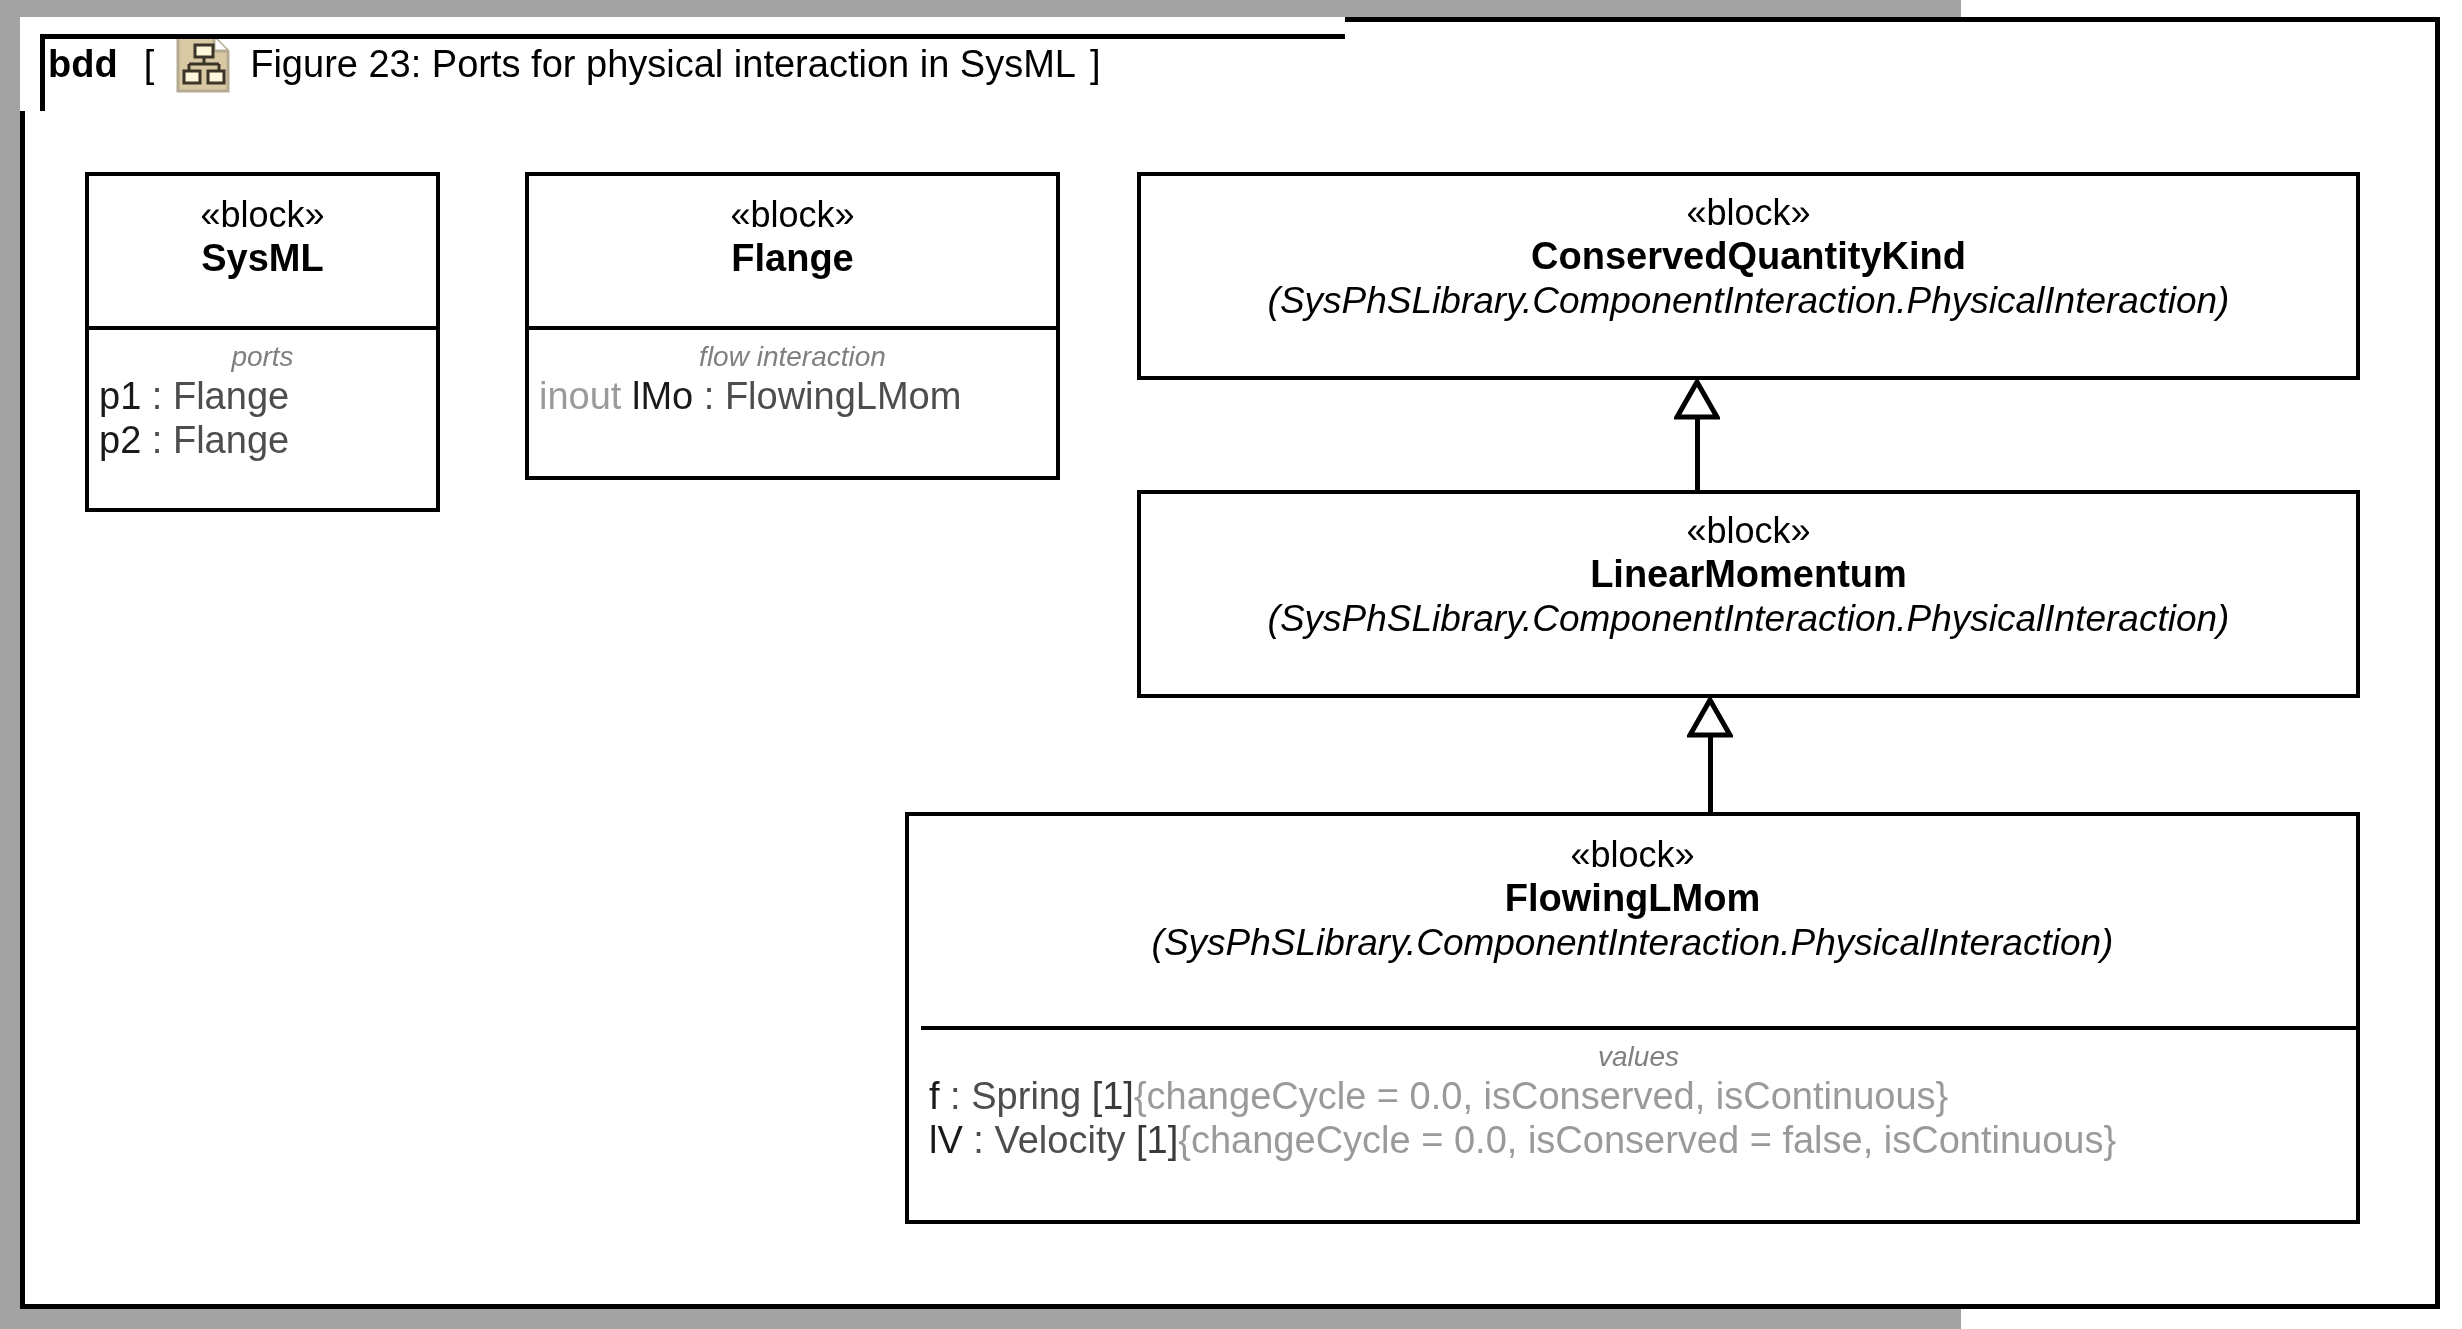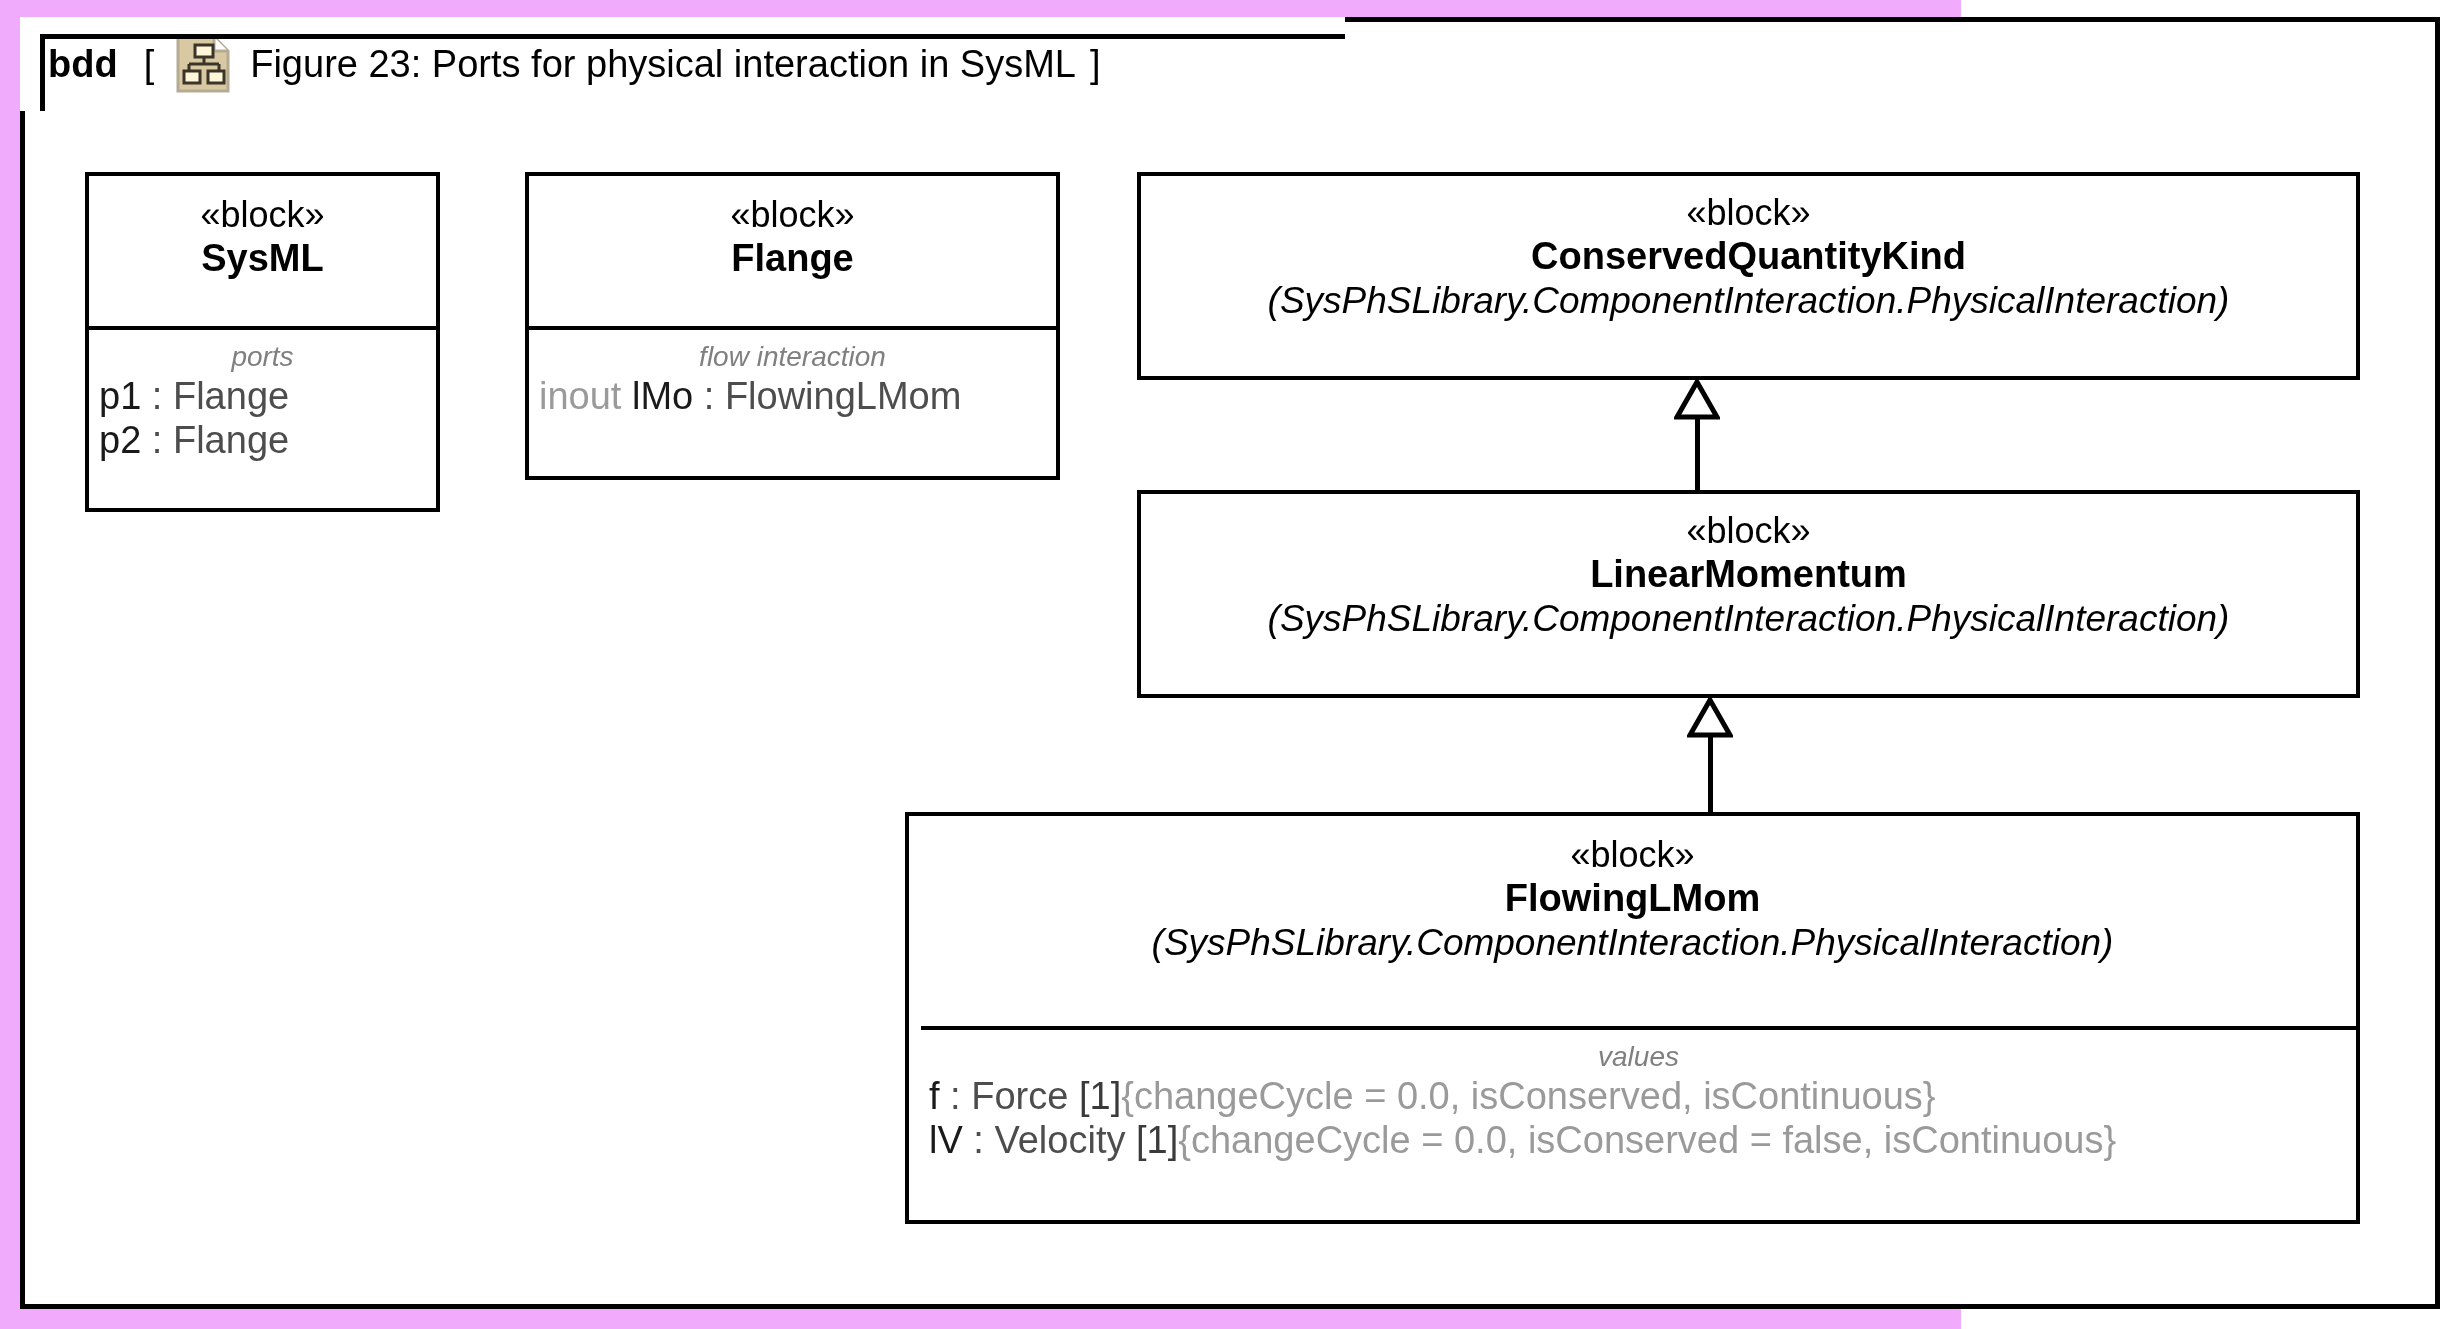--- a/index.html
+++ b/index.html
@@ -11,21 +11,21 @@
     font-family: "Liberation Sans", sans-serif;
     width: 2462px;
     height: 1329px;
     overflow: hidden;
   }
 
   #canvas {
     position: relative;
     width: 1961px;
     height: 1329px;
-    background: #f0abfc;
+    background: #a3a3a3;
   }
 
   
   .frame {
     position: absolute;
     left: 20px;
     top: 17px;
     width: 2420px;
     height: 1292px;
     border: 5px solid #000000;
@@ -243,21 +243,21 @@
 
   <div class="block" style="left:905px; top:812px; width:1455px; height:412px;">
     <div class="compartment" style="height:210px; padding-top:18px;">
       <div class="stereotype">«block»</div>
       <div class="blockname">FlowingLMom</div>
       <div class="qualified">(SysPhSLibrary.ComponentInteraction.PhysicalInteraction)</div>
     </div>
     <div class="compartment" style="height:194px; padding-top:10px;margin-left:12px;">
       <div class="compartment-label">values</div>
       <div class="values-line">
-        <span class="fname">f</span><span class="fsep"> : </span><span class="ftype">Force</span><span class="fmult"> [1]</span><span class="fconstraint">{changeCycle = 0.0, isConserved, isContinuous}</span>
+        <span class="fname">f</span><span class="fsep"> : </span><span class="ftype">Spring</span><span class="fmult"> [1]</span><span class="fconstraint">{changeCycle = 0.0, isConserved, isContinuous}</span>
       </div>
       <div class="values-line">
         <span class="fname">lV</span><span class="fsep"> : </span><span class="ftype">Velocity</span><span class="fmult"> [1]</span><span class="fconstraint">{changeCycle = 0.0, isConserved = false, isContinuous}</span>
       </div>
     </div>
   </div>
 
   <div class="gen-line" style="left:1695px; top:418px; height:74px;"></div>
   <svg class="gen-arrow" style="left:1674px; top:380px;" viewBox="0 0 46 40" xmlns="http://www.w3.org/2000/svg">
     <path d="M23,2 L43,37 L3,37 Z" fill="#ffffff" stroke="#000000" stroke-width="5"></path>

